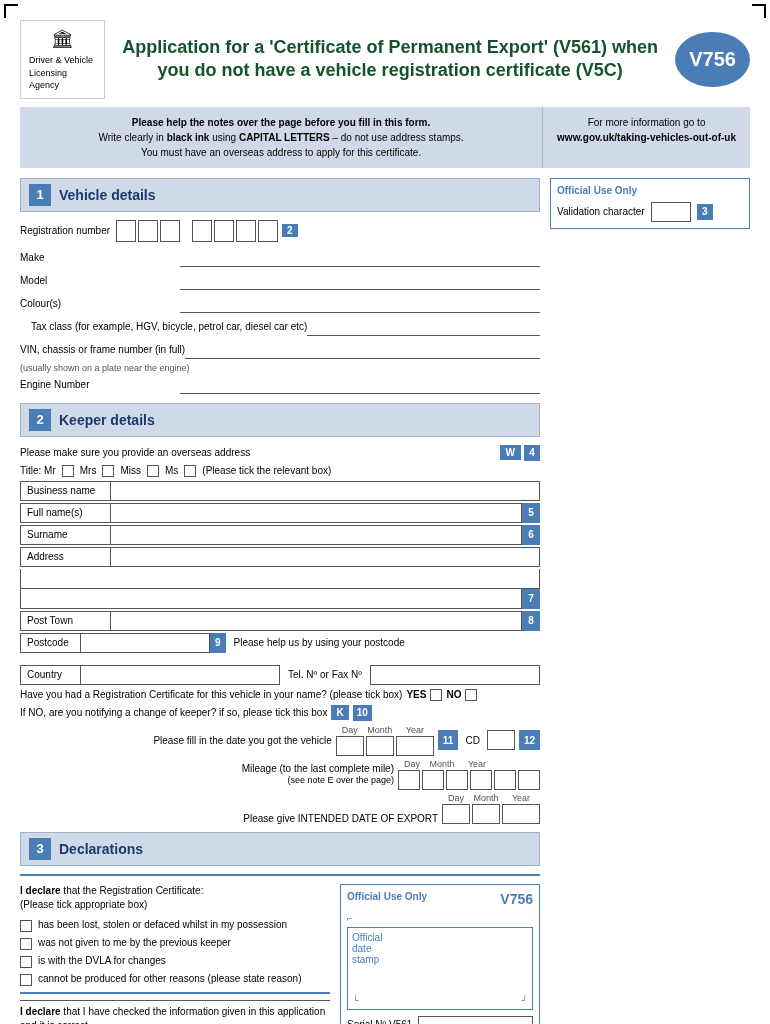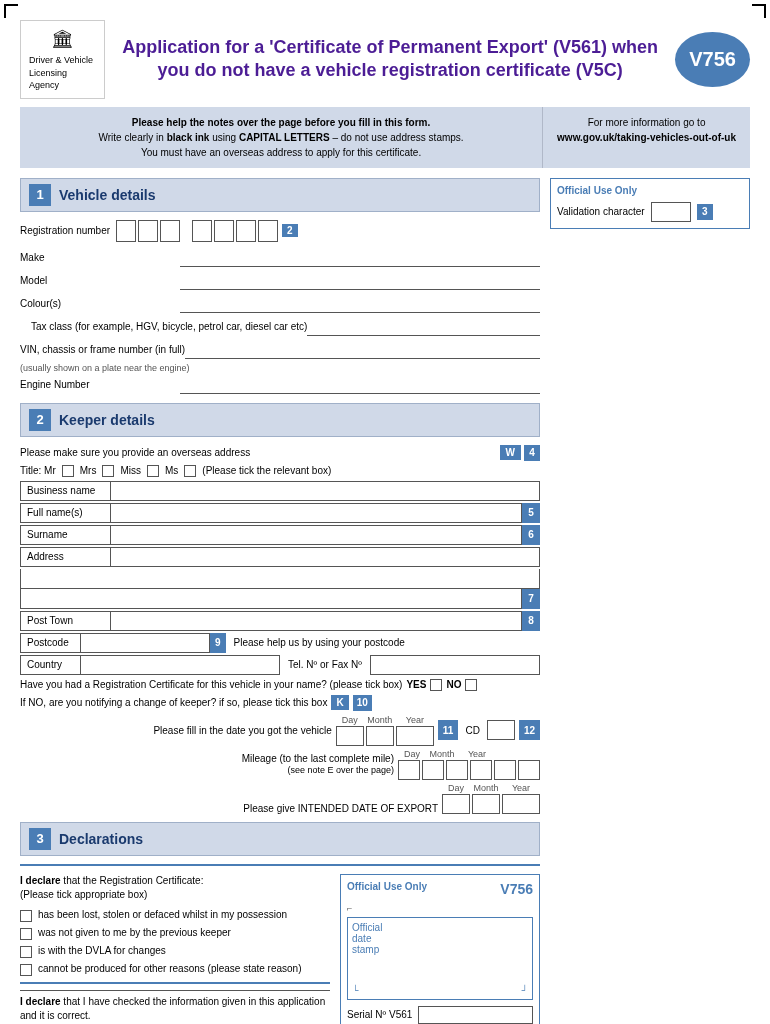--- a/index.html
+++ b/index.html
@@ -53,21 +53,21 @@
       margin-bottom: 2px;
     }
     .header-title {
       flex: 1;
       text-align: center;
     }
     .header-title h1 {
       font-size: 18px;
       font-weight: bold;
       line-height: 1.3;
-      color: #4c1d95;
+      color: #14532d;
     }
     .form-number-badge {
       background: #4a7db5;
       color: #fff;
       font-size: 20px;
       font-weight: bold;
       padding: 10px 14px;
       border-radius: 50%;
       min-width: 55px;
       min-height: 55px;
@@ -266,21 +266,21 @@
       display: flex;
       align-items: center;
       min-width: 18px;
       justify-content: center;
     }
 
     
     .postcode-row {
       display: flex;
       align-items: center;
-      margin-bottom: 2px;
+      margin-bottom: 12px;
       gap: 0;
     }
     .postcode-label {
       font-size: 10px;
       padding: 2px 6px;
       background: #fff;
       border: 1px solid #555;
       border-right: none;
       height: 20px;
       display: flex;

